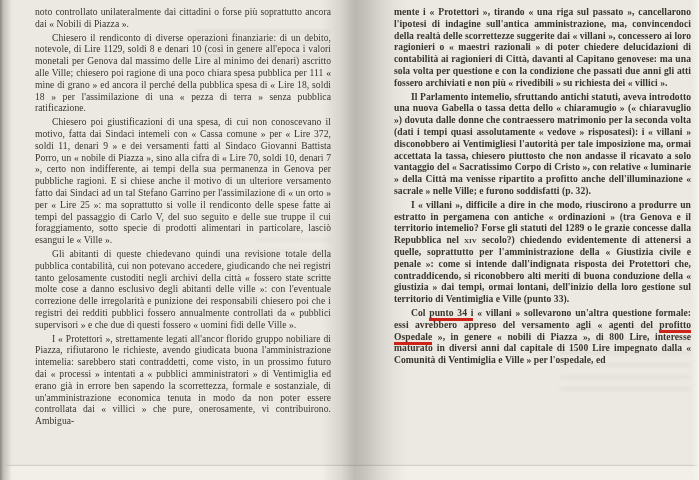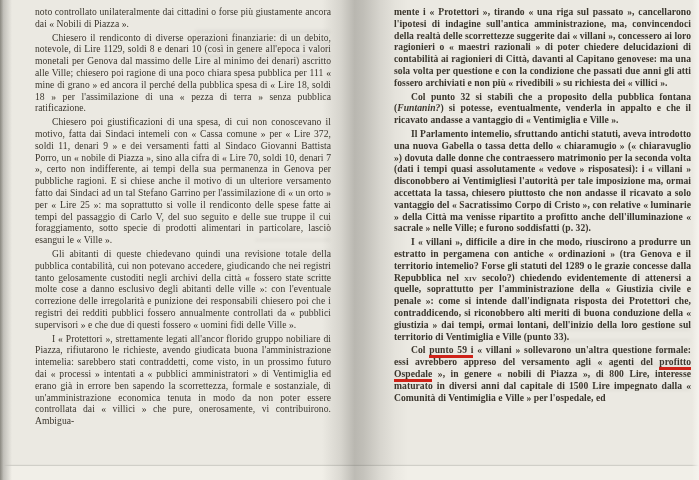--- a/index.html
+++ b/index.html
@@ -91,36 +91,35 @@
 <body>
 
 <div class="scan">
 
   <div class="bottom-band"></div>
 
   <div class="page page-left">
     <div class="ghost ghost-1"></div>
     <div class="ghost ghost-2"></div>
     <div class="text-col">
-        <p class="para">noto controllato unilateralmente dai cittadini o forse più giustamente ancora dai « Nobili di Piazza ».</p>
+        <p class="para">noto controllato unilateralmente dai cittadini o forse più soprattutto ancora dai « Nobili di Piazza ».</p>
         <p class="para">Chiesero il rendiconto di diverse operazioni finanziarie: di un debito, notevole, di Lire 1129, soldi 8 e denari 10 (così in genere all'epoca i valori monetali per Genova dal massimo delle Lire al minimo dei denari) ascritto alle Ville; chiesero poi ragione di una poco chiara spesa pubblica per 111 « mine di grano » ed ancora il perché della pubblica spesa di « Lire 18, soldi 18 » per l'assimilazione di una « pezza di terra » senza pubblica ratificazione.</p>
         <p class="para">Chiesero poi giustificazioni di una spesa, di cui non conoscevano il motivo, fatta dai Sindaci intemeli con « Cassa comune » per « Lire 372, soldi 11, denari 9 » e dei versamenti fatti al Sindaco Giovanni Battista Porro, un « nobile di Piazza », sino alla cifra di « Lire 70, soldi 10, denari 7 », certo non indifferente, ai tempi della sua permanenza in Genova per pubbliche ragioni. E si chiese anche il motivo di un ulteriore versamento fatto dai Sindaci ad un tal Stefano Garrino per l'assimilazione di « un orto » per « Lire 25 »: ma soprattutto si volle il rendiconto delle spese fatte ai tempi del passaggio di Carlo V, del suo seguito e delle sue truppe il cui foraggiamento, sotto specie di prodotti alimentari in particolare, lasciò esangui le « Ville ».</p>
         <p class="para">Gli abitanti di queste chiedevano quindi una revisione totale della pubblica contabilità, cui non potevano accedere, giudicando che nei registri tanto gelosamente custoditi negli archivi della città « fossero state scritte molte cose a danno esclusivo degli abitanti delle ville »: con l'eventuale correzione delle irregolarità e punizione dei responsabili chiesero poi che i registri dei redditi pubblici fossero annualmente controllati da « pubblici supervisori » e che due di questi fossero « uomini fidi delle Ville ».</p>
         <p class="para">I « Protettori », strettamente legati all'ancor florido gruppo nobiliare di Piazza, rifiutarono le richieste, avendo giudicata buona l'amministrazione intemelia: sarebbero stati contraddetti, come visto, in un prossimo futuro dai « processi » intentati a « pubblici amministratori » di Ventimiglia ed erano già in errore ben sapendo la scorrettezza, formale e sostanziale, di un'amministrazione economica tenuta in modo da non poter essere controllata dai « villici » che pure, onerosamente, vi contribuirono. Ambigua-</p>
       </div>
   </div>
 
   <div class="page page-right">
     <div class="ghost ghost-3"></div>
     <div class="text-col">
         <p class="para">mente i « Protettori », tirando « una riga sul passato », cancellarono l'ipotesi di indagine sull'antica amministrazione, ma, convincendoci della realtà delle scorrettezze suggerite dai « villani », concessero ai loro ragionieri o « maestri razionali » di poter chiedere delucidazioni di contabilità ai ragionieri di Città, davanti al Capitano genovese: ma una sola volta per questione e con la condizione che passati due anni gli atti fossero archiviati e non più « rivedibili » su richiesta dei « villici ».</p>
-        <p class="para">Col punto 32 si stabilì che a proposito della pubblica fontana (<span class="it">Funtanin?</span>) si potesse, eventualmente, venderla in appalto e che il ricavato andasse a vantaggio di « Ventimiglia e Ville ».</p>
         <p class="para">Il Parlamento intemelio, sfruttando antichi statuti, aveva introdotto una nuova Gabella o tassa detta dello « chiaramugio » (« chiaravuglio ») dovuta dalle donne che contraessero matrimonio per la seconda volta (dati i tempi quasi assolutamente « vedove » risposatesi): i « villani » disconobbero ai Ventimigliesi l'autorità per tale imposizione ma, ormai accettata la tassa, chiesero piuttosto che non andasse il ricavato a solo vantaggio del « Sacratissimo Corpo di Cristo », con relative « luminarie » della Città ma venisse ripartito a profitto anche dell'illuminazione « sacrale » nelle Ville; e furono soddisfatti (p. 32).</p>
         <p class="para">I « villani », difficile a dire in che modo, riuscirono a produrre un estratto in pergamena con antiche « ordinazioni » (tra Genova e il territorio intemelio? Forse gli statuti del 1289 o le grazie concesse dalla Repubblica nel <span class="sc">xiv</span> secolo?) chiedendo evidentemente di attenersi a quelle, soprattutto per l'amministrazione della « Giustizia civile e penale »: come si intende dall'indignata risposta dei Protettori che, contraddicendo, si riconobbero alti meriti di buona conduzione della « giustizia » dai tempi, ormai lontani, dell'inizio della loro gestione sul territorio di Ventimiglia e Ville (punto 33).</p>
-        <p class="para">Col <span class="rl">punto 59 i</span> « villani » sollevarono un'altra questione formale: essi avrebbero appreso del versamento agli « agenti del <span class="rl">profitto Ospedale</span> », in genere « nobili di Piazza », di 800 Lire, interesse maturato in diversi anni dal capitale di 1500 Lire impegnato dalla « Comunità di Ventimiglia e Ville » per l'ospedale, ed</p>
+        <p class="para">Col <span class="rl">punto 34 i</span> « villani » sollevarono un'altra questione formale: essi avrebbero appreso del versamento agli « agenti del <span class="rl">profitto Ospedale</span> », in genere « nobili di Piazza », di 800 Lire, interesse maturato in diversi anni dal capitale di 1500 Lire impegnato dalla « Comunità di Ventimiglia e Ville » per l'ospedale, ed</p>
       </div>
   </div>
 
   <div class="gutter"></div>
   <div class="edge-left"></div>
   <div class="edge-right"></div>
 
 </div>
 
 </body></html>

